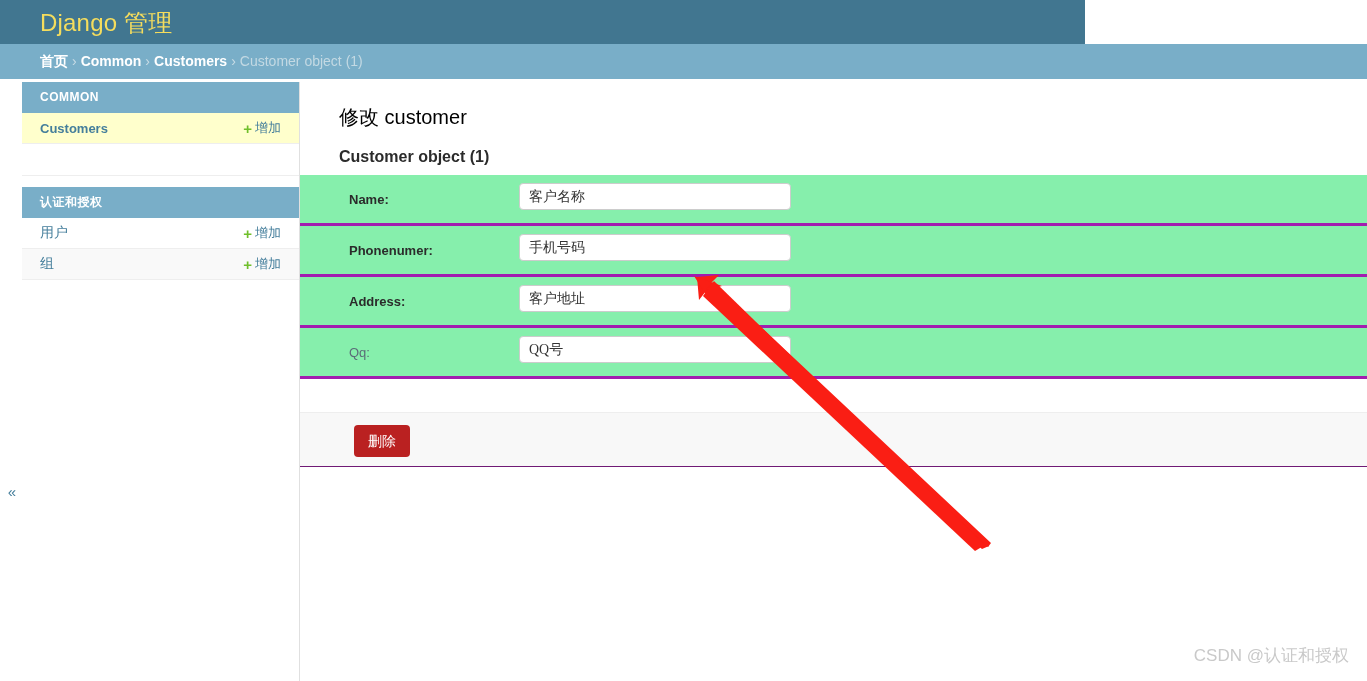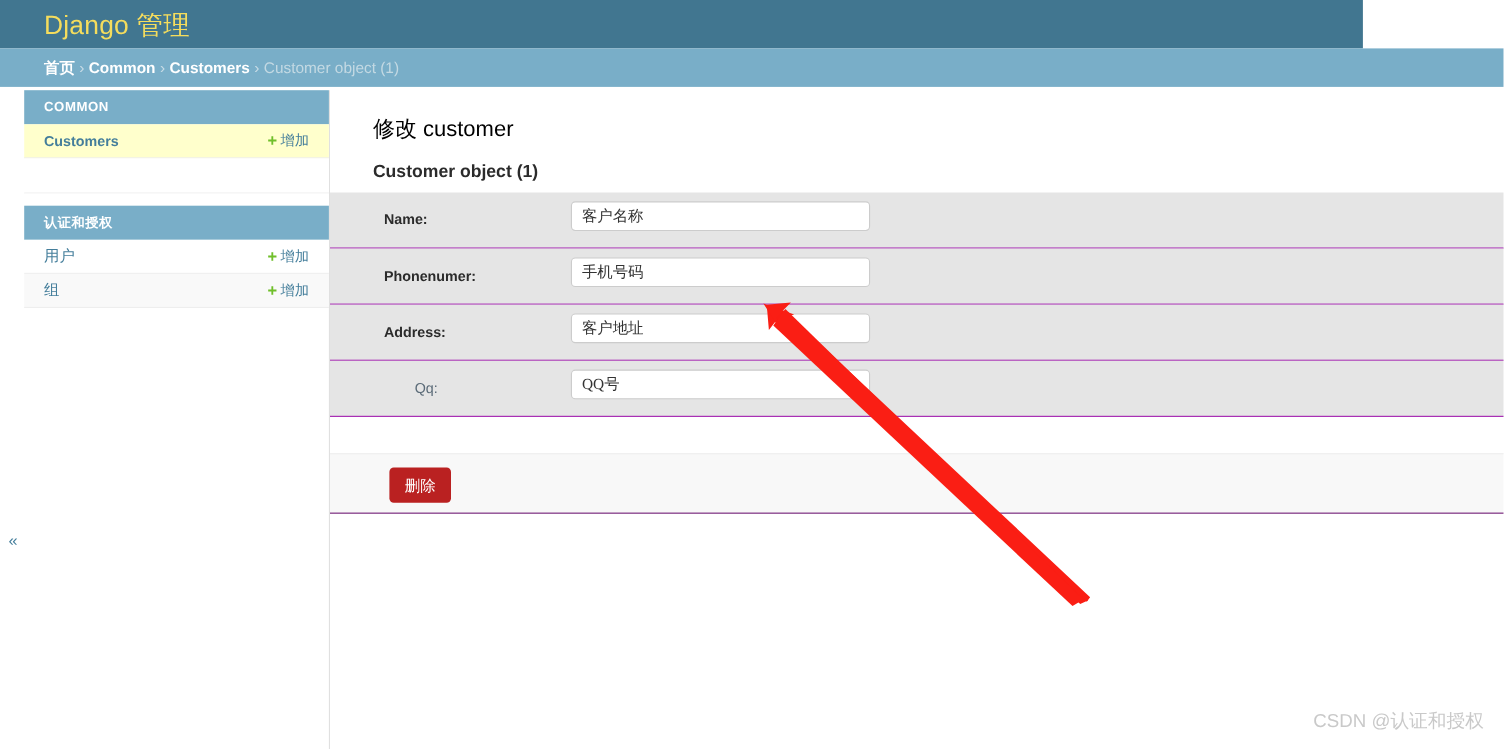--- a/index.html
+++ b/index.html
@@ -14,21 +14,21 @@
     font-family: "Liberation Sans", sans-serif;
     font-size: 14px;
     color: #333333;
     position: relative;
   }
 
   
   #header {
     position: absolute;
     left: 0; top: 0;
-    width: 1239px;
+    width: 1085px;
     height: 44px;
     background: #417690;
     color: #ffffff;
   }
   #branding {
     position: absolute;
     left: 40px;
     top: 7px;
     font-size: 24px;
     font-weight: 300;
@@ -188,38 +188,37 @@
 
   
   #form-rows {
     position: absolute;
     left: 0;
     top: 93px;
     width: 1067px;
   }
   .form-row {
     position: relative;
-    border-bottom: 1px solid #a21caf;
+    border-bottom: 3px solid #a21caf;
     height: 51px;
     box-sizing: border-box;
-    background: #e5e5e5;
+    background: #86efac;
   }
   .form-row .field-label {
     position: absolute;
     left: 49px;
     top: 17px;
     font-size: 13px;
     font-weight: bold;
     color: #2b2b2b;
     white-space: nowrap;
   }
   .form-row .field-label.optional {
     font-weight: normal;
     color: #5b6b78;
-    margin-left: 28px;
   }
   .form-row .field-input {
     position: absolute;
     left: 219px;
     top: 8px;
     width: 272px;
     height: 27px;
     box-sizing: border-box;
     border: 1px solid #cccccc;
     border-radius: 4px;

